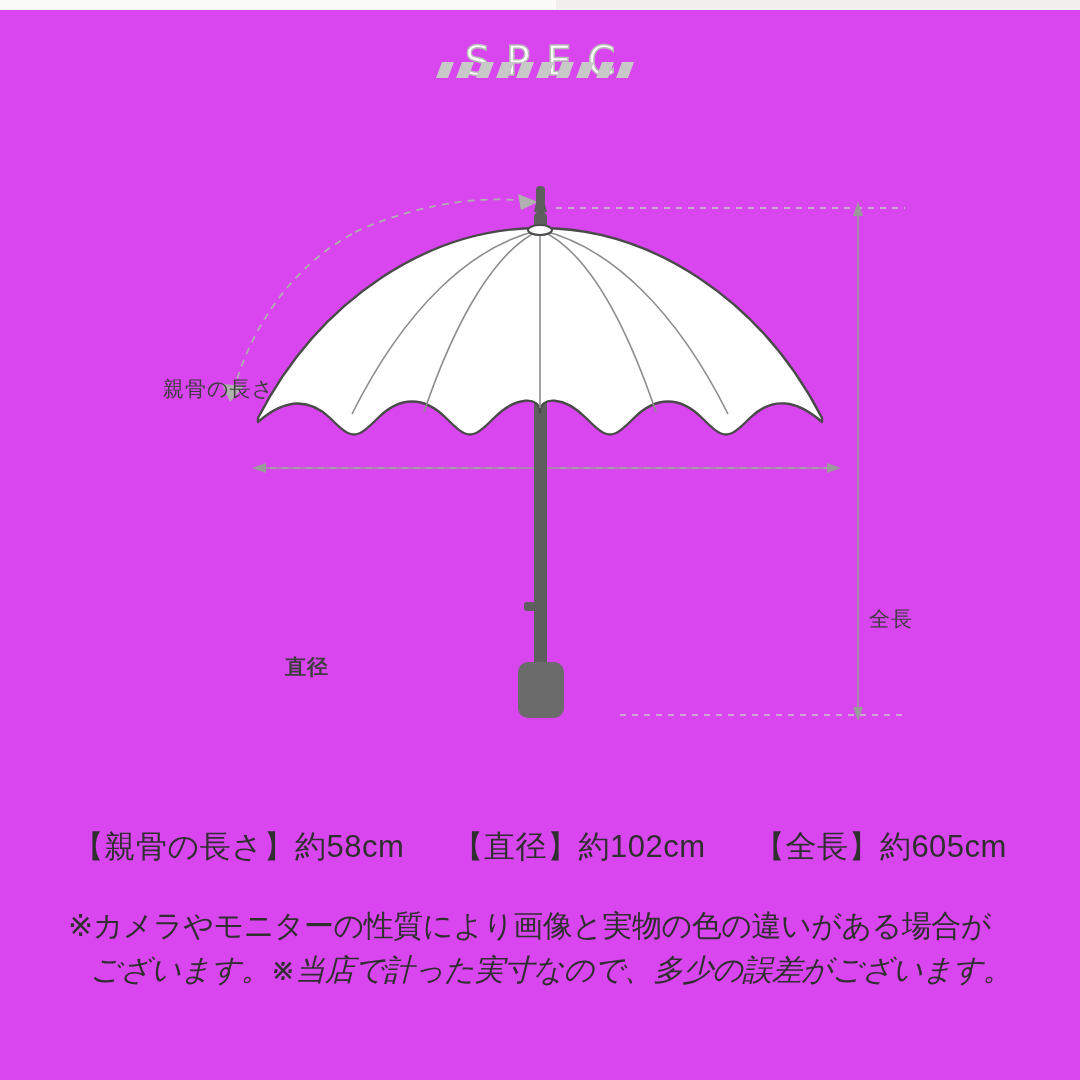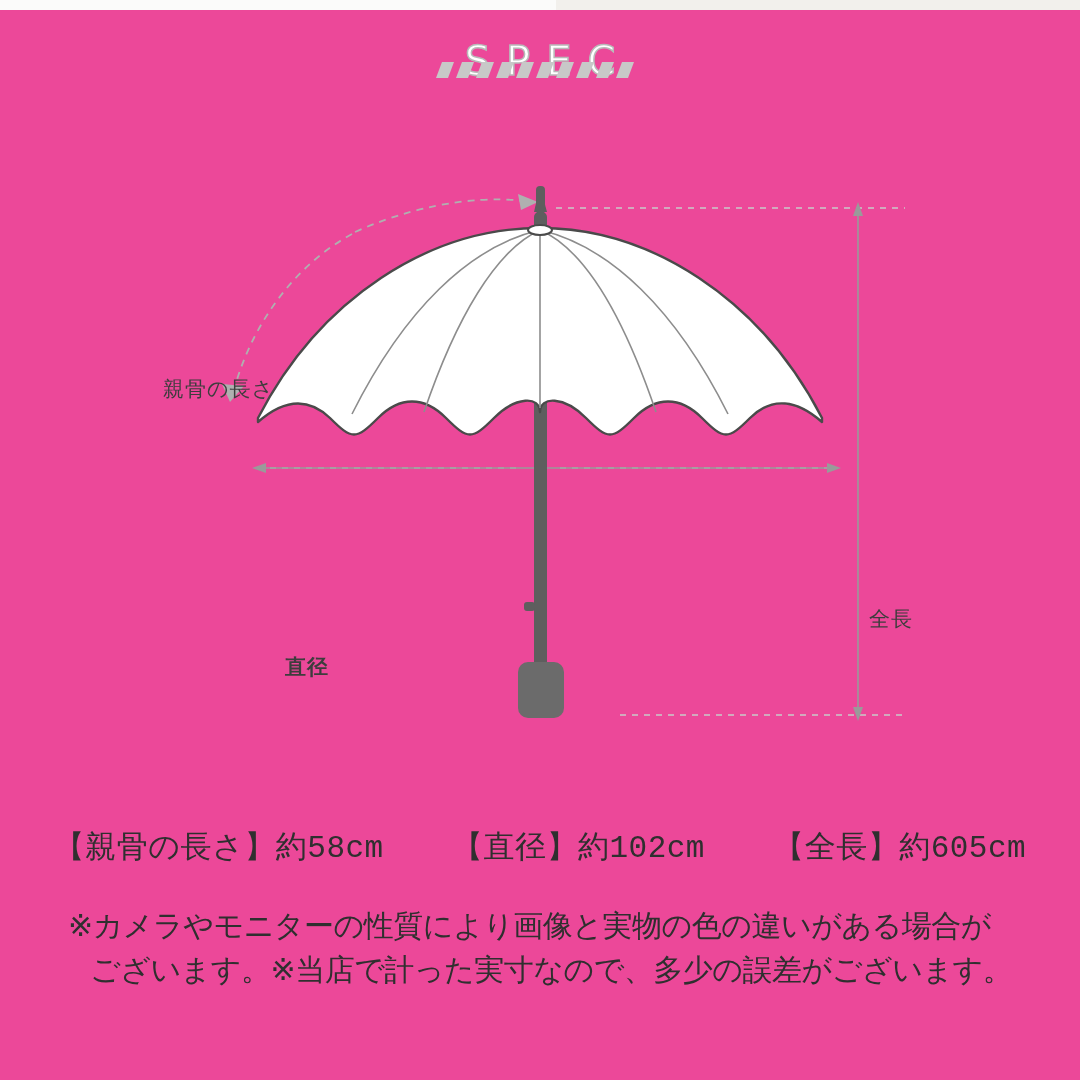--- a/index.html
+++ b/index.html
@@ -11,21 +11,21 @@
     width: 1080px;
     height: 1080px;
     font-family: "Liberation Sans", sans-serif;
     color: #3a3a3a;
     position: relative;
     overflow: hidden;
   }
   .page {
     position: absolute;
     inset: 0;
-    background: #ec4899;
+    background: #d946ef;
   }
   
   .top-strip {
     position: absolute;
     top: 0; left: 0;
     width: 100%;
     height: 10px;
     background: #ffffff;
   }
   .top-strip .left-block {
@@ -94,42 +94,42 @@
   .label-diam  { left: 285px; top: 503px; font-weight: bold; }
   .label-total { left: 869px; top: 455px; }
 
   
   .measurements {
     position: absolute;
     top: 826px;
     left: 0;
     width: 100%;
     text-align: center;
-    font-family: Liberation Mono, monospace;
+    font-family: Liberation Sans, sans-serif;
     font-size: 31px;
     color: #2f2f2f;
     letter-spacing: 0.5px;
   }
   .measurements .m-item { display: inline-block; }
   .measurements .m-gap { display: inline-block; width: 30px; }
 
   
   .note {
     position: absolute;
     top: 904px;
     left: 68px;
     width: 948px;
     font-family: "DejaVu Sans", "Liberation Sans", sans-serif;
     font-size: 30px;
     line-height: 1.45;
     color: #2f2f2f;
     letter-spacing: -0.5px;
   }
   .note div { white-space: nowrap; }
-  .note .line2 { padding-left: 22px; }
+  .note .line2 { padding-left: 22px; font-style: italic; }
 </style>
 </head>
 <body>
 
 <div class="page">
 
   <div class="top-strip">
     <div class="left-block"></div>
     <div class="right-block"></div>
   </div>

